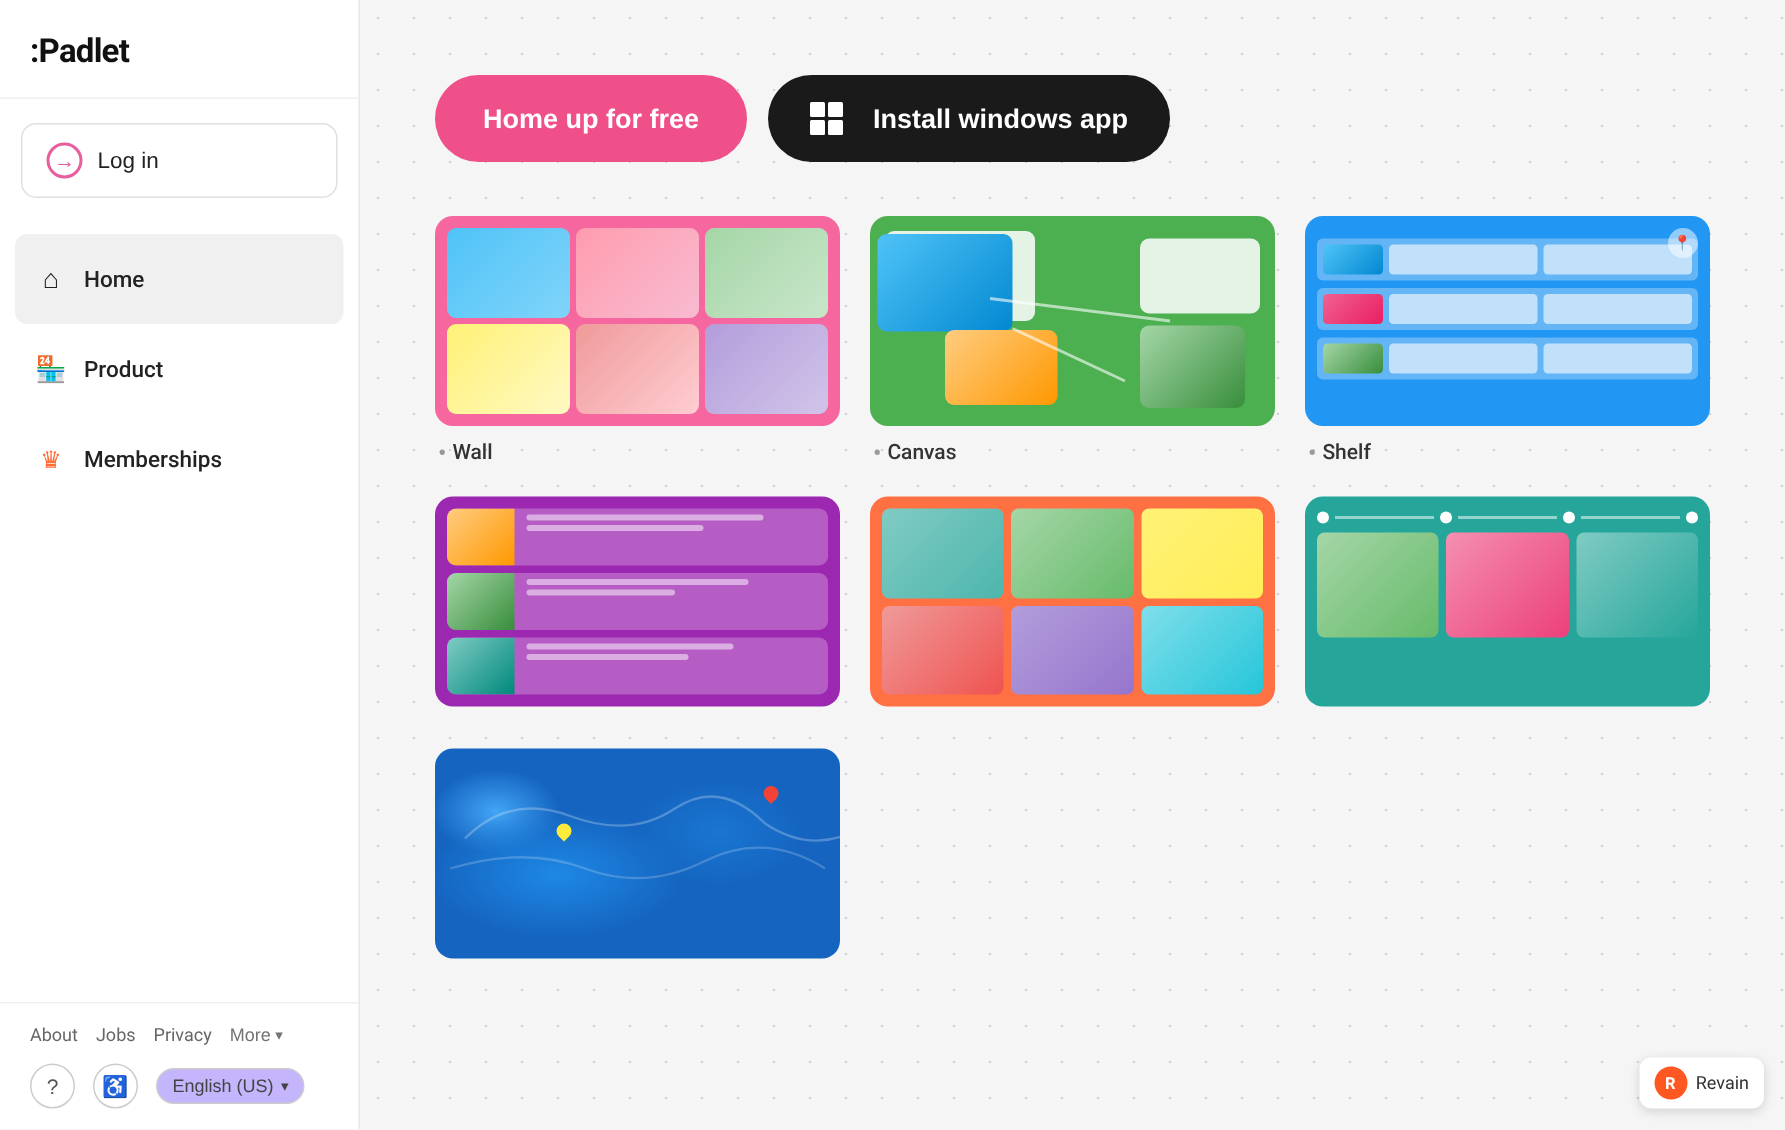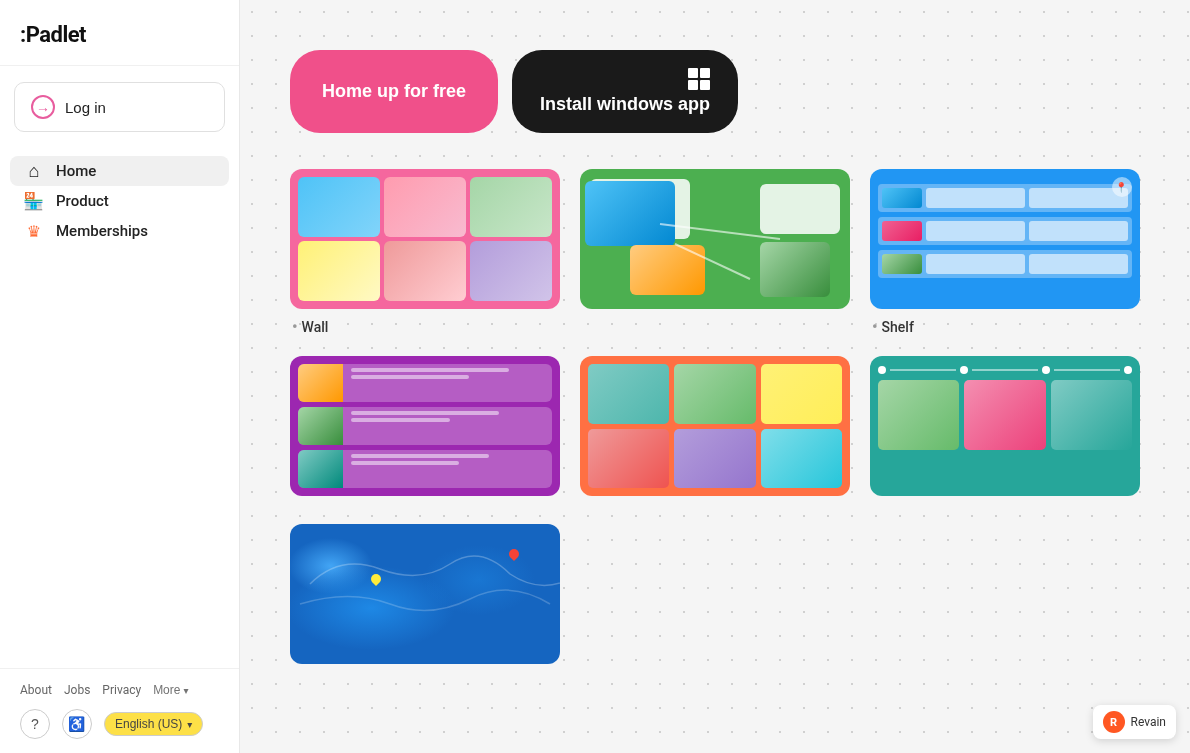--- a/index.html
+++ b/index.html
@@ -66,21 +66,21 @@
 
     #nav-items {
       padding: 8px 10px;
       flex: 1;
     }
 
     .nav-item {
       display: flex;
       align-items: center;
       gap: 12px;
-      padding: 5px 14px;
+      padding: 20px 14px;
       border-radius: 8px;
       cursor: pointer;
       font-size: 15px;
       color: #222;
       font-weight: 500;
       transition: background 0.15s;
     }
     .nav-item.active { background: #f0f0f0; }
 
     .nav-icon {
@@ -150,21 +150,21 @@
     .lang-btn {
       display: flex;
       align-items: center;
       gap: 5px;
       font-size: 12px;
       color: #444;
       cursor: pointer;
       border: 1.5px solid #ccc;
       border-radius: 20px;
       padding: 4px 10px;
-      background: #fde047;
+      background: #c4b5fd;
     }
 
     
     #main {
       flex: 1;
       background: #f5f5f5;
       background-image: radial-gradient(circle, #d0d0d0 1px, transparent 1px);
       background-size: 24px 24px;
       overflow-y: auto;
       padding: 50px 50px 40px 50px;
@@ -212,23 +212,22 @@
       background: #1a1a1a;
       color: #fff;
       border: none;
       border-radius: 30px;
       padding: 18px 28px;
       font-size: 18px;
       font-weight: 600;
       cursor: pointer;
       display: flex;
       align-items: flex-end;
-      gap: 4px;
+      gap: 20px;
       transition: background 0.15s;
-      flex-direction: column;
     }
 
     .windows-icon {
       width: 22px;
       height: 22px;
       display: grid;
       grid-template-columns: 1fr 1fr;
       gap: 2px;
       flex-shrink: 0;
     }
@@ -594,20 +593,21 @@
         <div class="canvas-node" style="width:100px;height:60px;top:10px;left:10px;"></div>
         <div class="canvas-node" style="width:80px;height:50px;top:15px;right:10px;"></div>
         <div class="canvas-img-node" style="width:90px;height:65px;top:12px;left:5px;background:linear-gradient(135deg,#4fc3f7,#0288d1);"></div>
         <div class="canvas-img-node" style="width:70px;height:55px;bottom:12px;right:20px;background:linear-gradient(135deg,#a5d6a7,#388e3c);"></div>
         <div class="canvas-img-node" style="width:75px;height:50px;bottom:14px;left:50px;background:linear-gradient(135deg,#ffcc80,#ff9800);"></div>
         <svg style="position:absolute;inset:0;width:100%;height:100%;" overflow="visible">
           <line x1="80" y1="55" x2="200" y2="70" stroke="rgba(255,255,255,0.6)" stroke-width="2"></line>
           <line x1="95" y1="75" x2="170" y2="110" stroke="rgba(255,255,255,0.6)" stroke-width="2"></line>
         </svg>
       </div>
+      <div class="layout-label">Canvas</div>
     </div>
 
     <div class="layout-card">
       <div class="layout-preview shelf-preview">
         <div style="font-size:9px;color:rgba(255,255,255,0.8);margin-bottom:2px;"></div>
         <div class="shelf-row">
           <div class="shelf-card image" style="max-width:40px;background:linear-gradient(135deg,#4fc3f7,#0288d1);"></div>
           <div class="shelf-card"></div>
           <div class="shelf-card"></div>
         </div>

